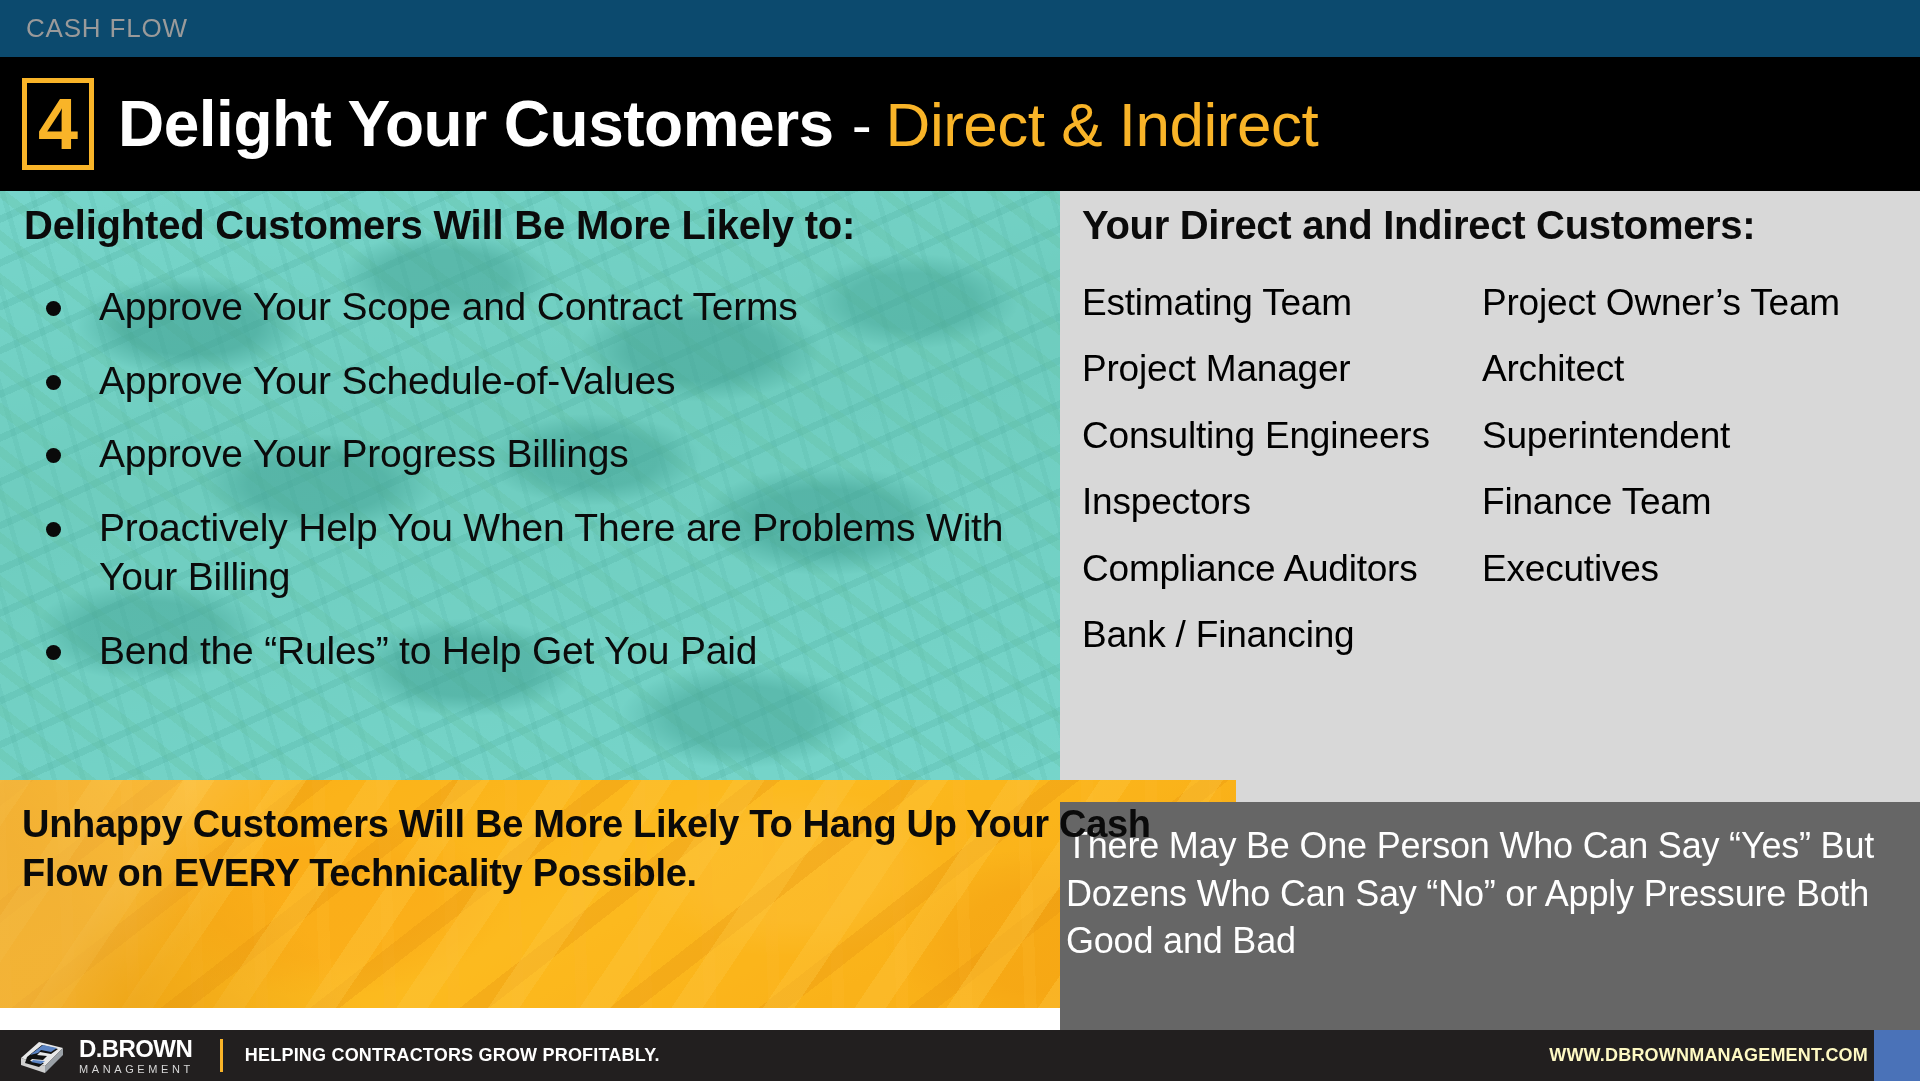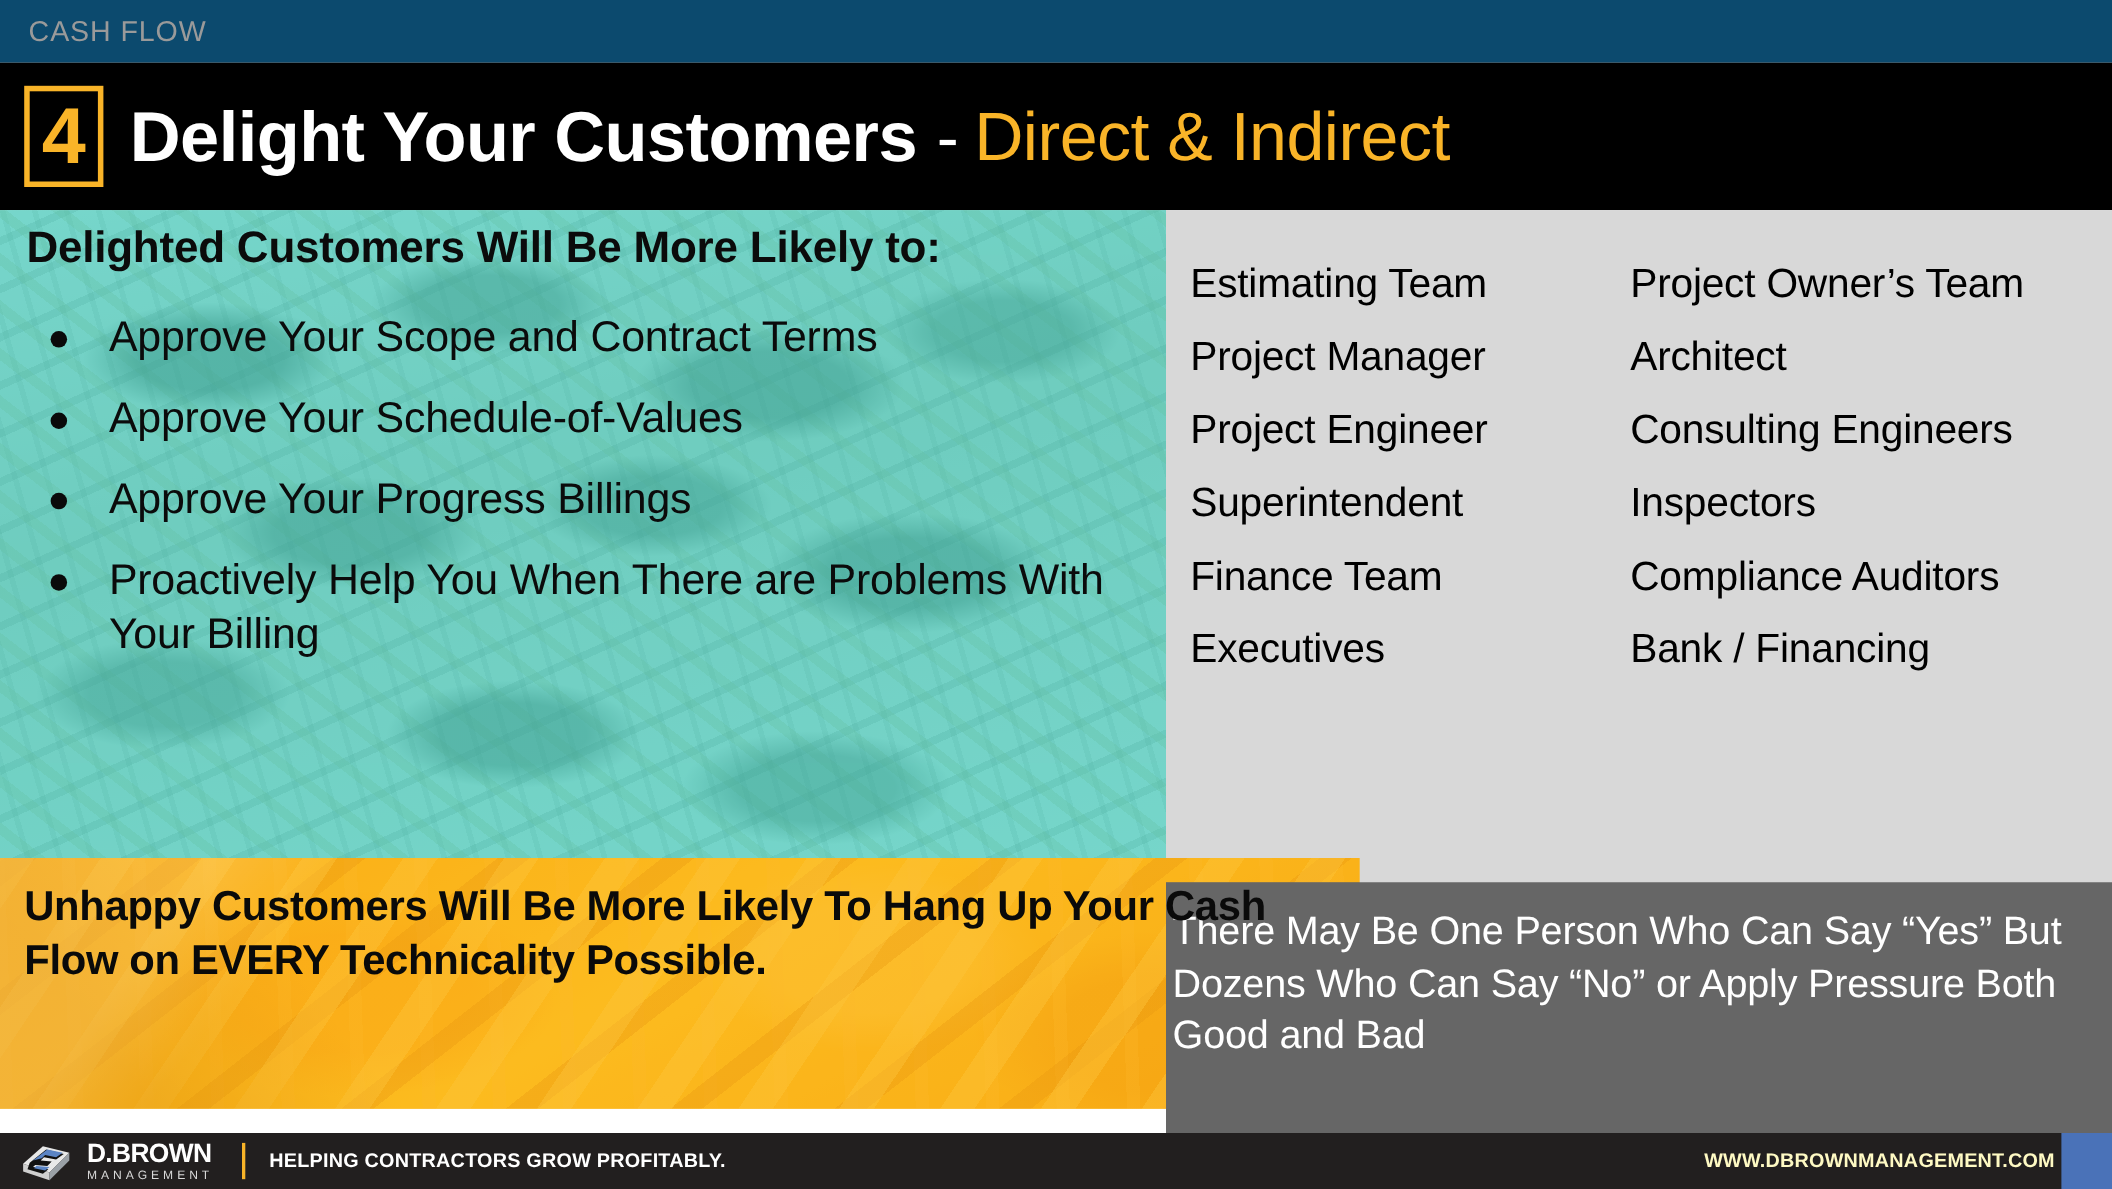--- a/index.html
+++ b/index.html
@@ -310,31 +310,35 @@
           <span class="bullet-text">Approve Your Schedule-of-Values</span>
         </li>
         <li class="bullet">
           <span class="bullet-dot"></span>
           <span class="bullet-text">Approve Your Progress Billings</span>
         </li>
         <li class="bullet">
           <span class="bullet-dot"></span>
           <span class="bullet-text">Proactively Help You When There are Problems With Your Billing</span>
         </li>
+        <li class="bullet">
+          <span class="bullet-dot"></span>
+          <span class="bullet-text">Bend the “Rules” to Help Get You Paid</span>
+        </li>
       </ul>
     </div>
   </div>
 
   <div class="right-panel">
+    <div class="right-head">Your Direct and Indirect Customers:</div>
     <div class="cust-grid">
       <div class="cust-item">Estimating Team</div>
       <div class="cust-item">Project Owner’s Team</div>
       <div class="cust-item">Project Manager</div>
       <div class="cust-item">Architect</div>
-      <div class="cust-item">Project Engineer</div>
       <div class="cust-item">Consulting Engineers</div>
       <div class="cust-item">Superintendent</div>
       <div class="cust-item">Inspectors</div>
       <div class="cust-item">Finance Team</div>
       <div class="cust-item">Compliance Auditors</div>
       <div class="cust-item">Executives</div>
       <div class="cust-item">Bank / Financing</div>
     </div>
   </div>
 

